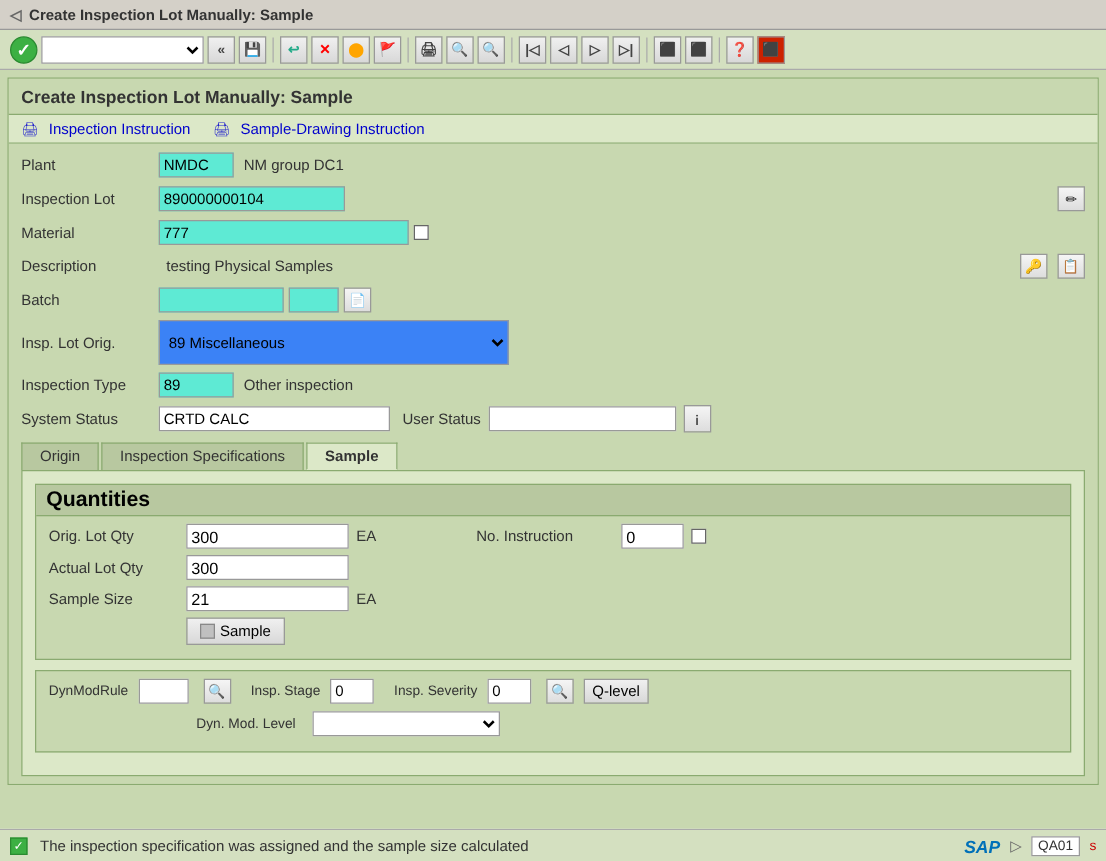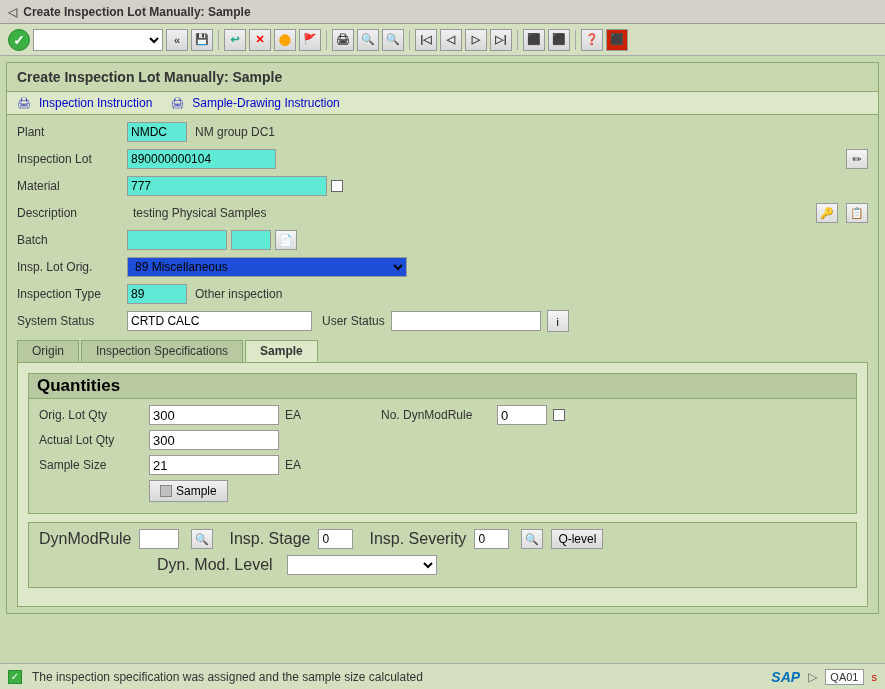--- a/index.html
+++ b/index.html
@@ -111,23 +111,23 @@
     .field-input-small { width: 60px; }
     .field-text { font-size: 12px; color: #333; margin-left: 6px; }
     .field-icon-btn {
       width: 22px; height: 20px;
       border: 1px solid #999;
       background: linear-gradient(to bottom, #f5f5f5, #ddd);
       display: inline-flex; align-items: center; justify-content: center;
       cursor: pointer; font-size: 11px; margin-left: 4px;
     }
     .select-field {
-      height: 20px;
-      border: 1px solid #999;
-      background: #1d4ed8;
+      height: 36px;
+      border: 1px solid #999;
+      background: #3b82f6;
       font-size: 12px;
       padding: 1px 3px;
       width: 280px;
     }
     .status-input {
       height: 20px;
       border: 1px solid #999;
       background: white;
       font-size: 12px;
       padding: 1px 3px;
@@ -218,21 +218,21 @@
       cursor: pointer;
       height: 22px;
     }
     .dyn-row {
       display: flex;
       align-items: center;
       gap: 8px;
       margin-bottom: 6px;
       flex-wrap: wrap;
     }
-    .dyn-label { font-size: 16px; color: #333; }
+    .dyn-label { font-size: 11px; color: #333; }
     .dyn-input {
       height: 20px;
       border: 1px solid #999;
       background: white;
       font-size: 12px;
       padding: 1px 3px;
       width: 40px;
     }
     .dyn-select {
       height: 20px;
@@ -432,21 +432,21 @@
 
           <div class="section-box">
             <div class="section-header">Quantities</div>
             <div class="section-body">
 
               <div class="section-row">
                 <span class="section-label">Orig. Lot Qty</span>
                 <input class="section-input" type="text" value="300" style="">
                 <span class="unit-label">EA</span>
                 <div style="margin-left:80px;display:flex;align-items:center;gap:6px;">
-                  <span class="section-label">No. DynModRule</span>
+                  <span class="section-label">No. Instruction</span>
                   <input class="section-input section-input-small" type="text" value="0" style="width: 50px;">
                   <div class="checkbox-small"></div>
                 </div>
               </div>
 
               <div class="section-row">
                 <span class="section-label">Actual Lot Qty</span>
                 <input class="section-input" type="text" value="300" style="">
               </div>
 

